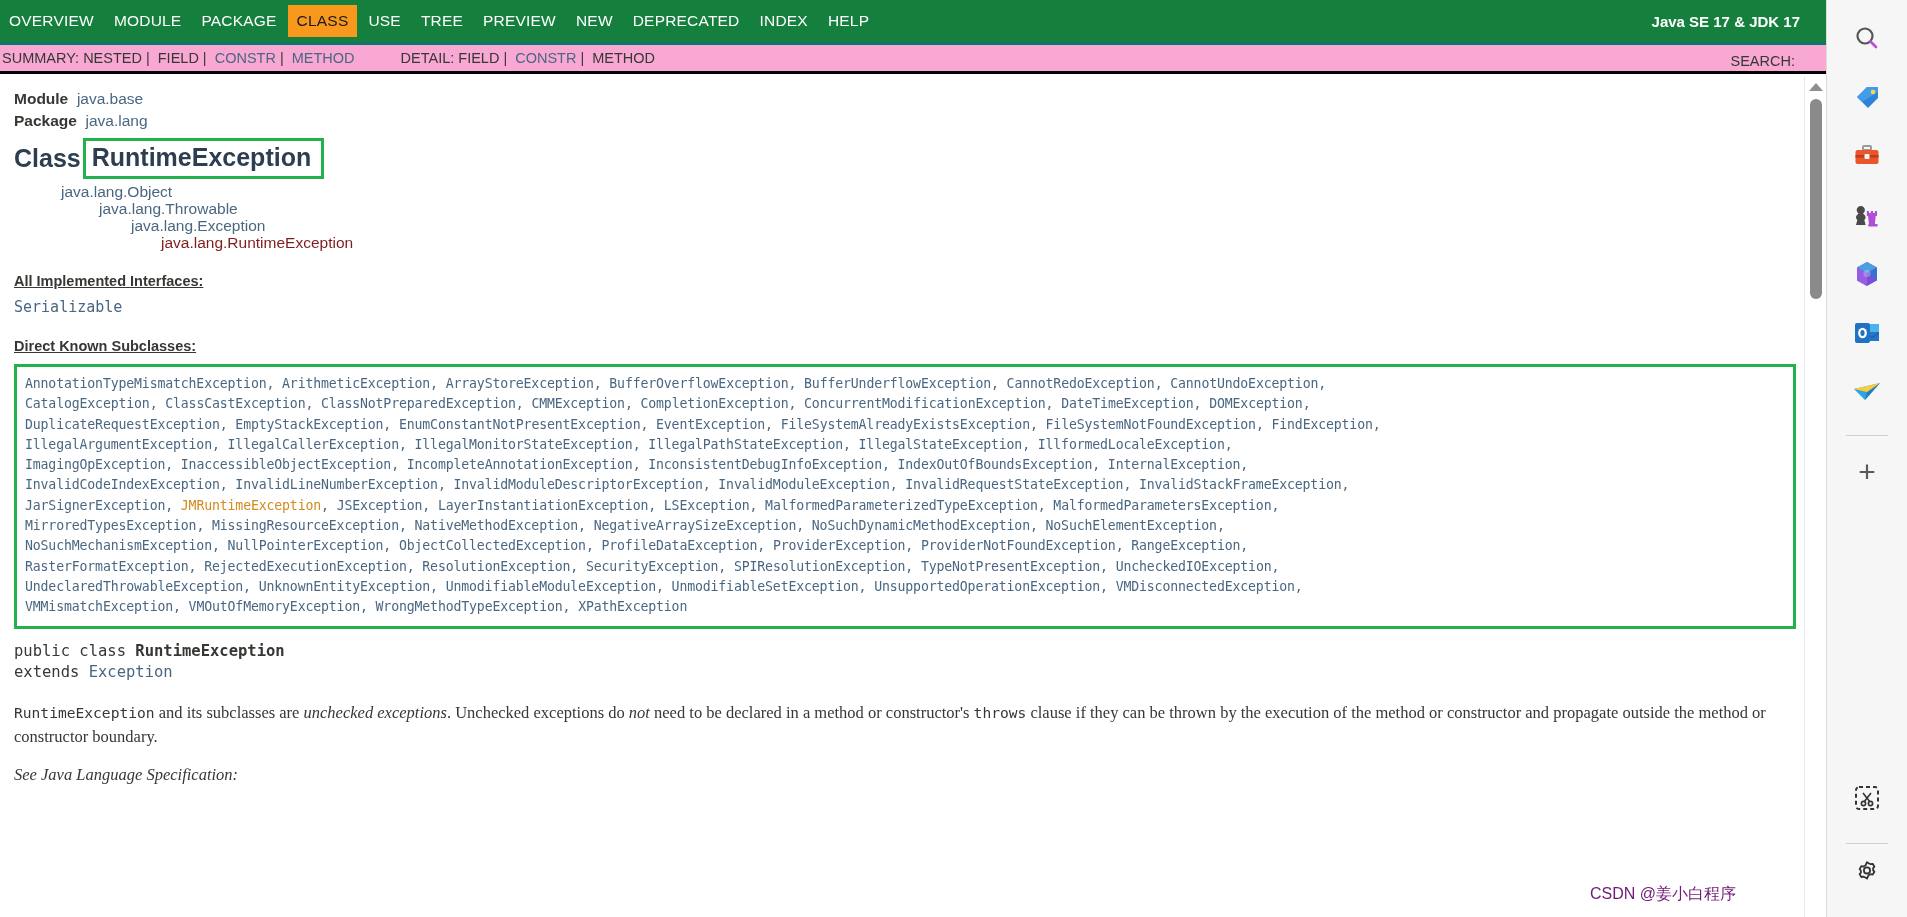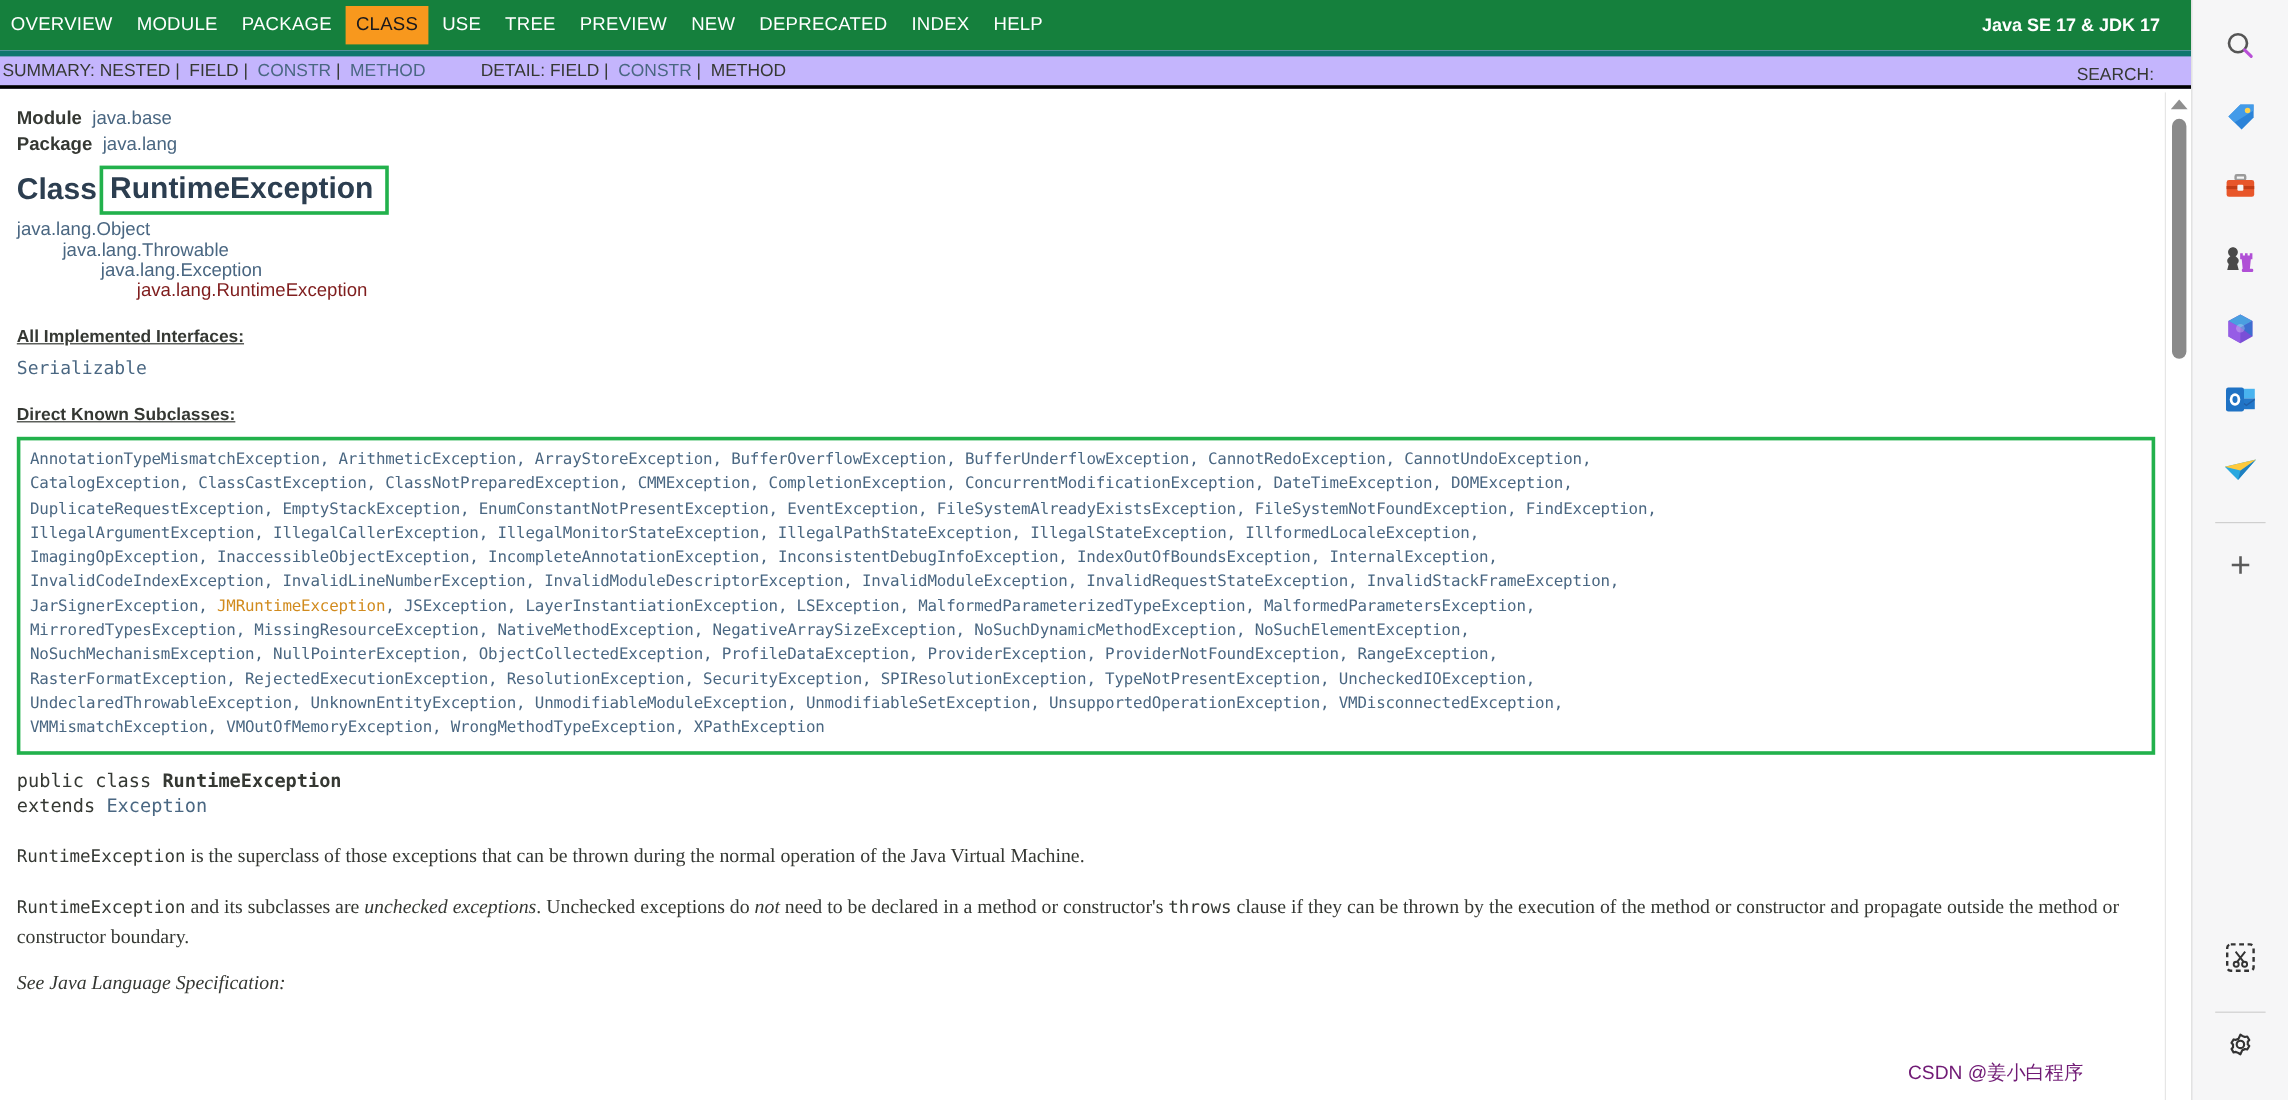--- a/index.html
+++ b/index.html
@@ -26,21 +26,21 @@
     padding: 5px 9px; margin-right: 2px; cursor:pointer; line-height: 22px;
   }
   .topnav li.active { background:#f8981d; color:#19191d; font-weight:400; }
   .about-lang {
     position:absolute; right: 26px; top: 0; height:42px;
     display:flex; align-items:center; font-size:15px; font-weight:bold; color:#fff;
   }
 
   
   .subnav {
-    height: 32px; background:#c4b5fd; border-top:5px solid #0f766e;
+    height: 32px; background:#f9a8d4; border-top:3px solid #0f766e;
     border-bottom:3px solid #000;
     display:flex; align-items:center; position:relative; padding-left:2px;
     font-size:14.5px; color:#353833;
   }
   .subnav .seg { display:flex; align-items:center; }
   .subnav .lbl { color:#353833; }
   .subnav a { color:#4a6782; text-decoration:none; cursor:pointer; }
   .subnav .sep { color:#353833; padding:0 4px; }
   .subnav .gap { width: 46px; }
   .searchbox { position:absolute; right:24px; top:0; height:32px; display:flex; align-items:center; }
@@ -71,21 +71,21 @@
   .lnk { color:#4a6782; text-decoration:none; cursor:pointer; }
 
   .classline { margin-top: 6px; display:flex; align-items:center; }
   .classline .kw { font-size:25px; font-weight:bold; color:#2c3e50; }
   .hl-box {
     border:3px solid #22b14c; padding: 2px 10px 4px 6px; margin-left:2px;
     display:inline-block;
   }
   .hl-box .cname { font-size:25px; font-weight:bold; color:#2c3e50; }
 
-  .inherit { margin-top: 4px; font-size:15.5px; line-height:17px; color:#4a6782; }
+  .inherit { margin-top: 4px; font-size:15.5px; line-height:17px; color:#4a6782;margin-left:47px; }
   .inherit div { padding: 0 0 0 0; }
   .inherit .lvl0 { margin-left: 0px; }
   .inherit .lvl1 { margin-left: 38px; }
   .inherit .lvl2 { margin-left: 70px; }
   .inherit .lvl3 { margin-left: 100px; color:#7f1d1d; }
 
   .sechead { font-weight:bold; font-size:14.5px; color:#353833; margin-top: 22px; text-decoration: underline; }
   .ifaces { font-family:"DejaVu Sans Mono", monospace; font-size:15px; color:#4a6782; margin-top: 9px; }
 
   .subclasses-box {
@@ -227,23 +227,20 @@
         <div>
           <span>public class</span>
           <b>RuntimeException</b>
         </div>
         <div>
           <span>extends</span>
           <a class="lnk">Exception</a>
         </div>
       </div>
 
-      <div class="para">
-        <code>RuntimeException</code><span> is the superclass of those exceptions that can be thrown during the normal operation of the Java Virtual Machine.</span>
-      </div>
 
       <div class="para">
         <code>RuntimeException</code><span> and its subclasses are </span><i>unchecked exceptions</i><span>. Unchecked exceptions do </span><i>not</i><span> need to be declared in a method or constructor's </span><code>throws</code><span> clause if they can be thrown by the execution of the method or constructor and propagate outside the method or constructor boundary.</span>
       </div>
 
       <div class="see">See Java Language Specification:</div>
     </div>
 
     <div class="pagescroll">
       <div class="arrow-up"></div>

